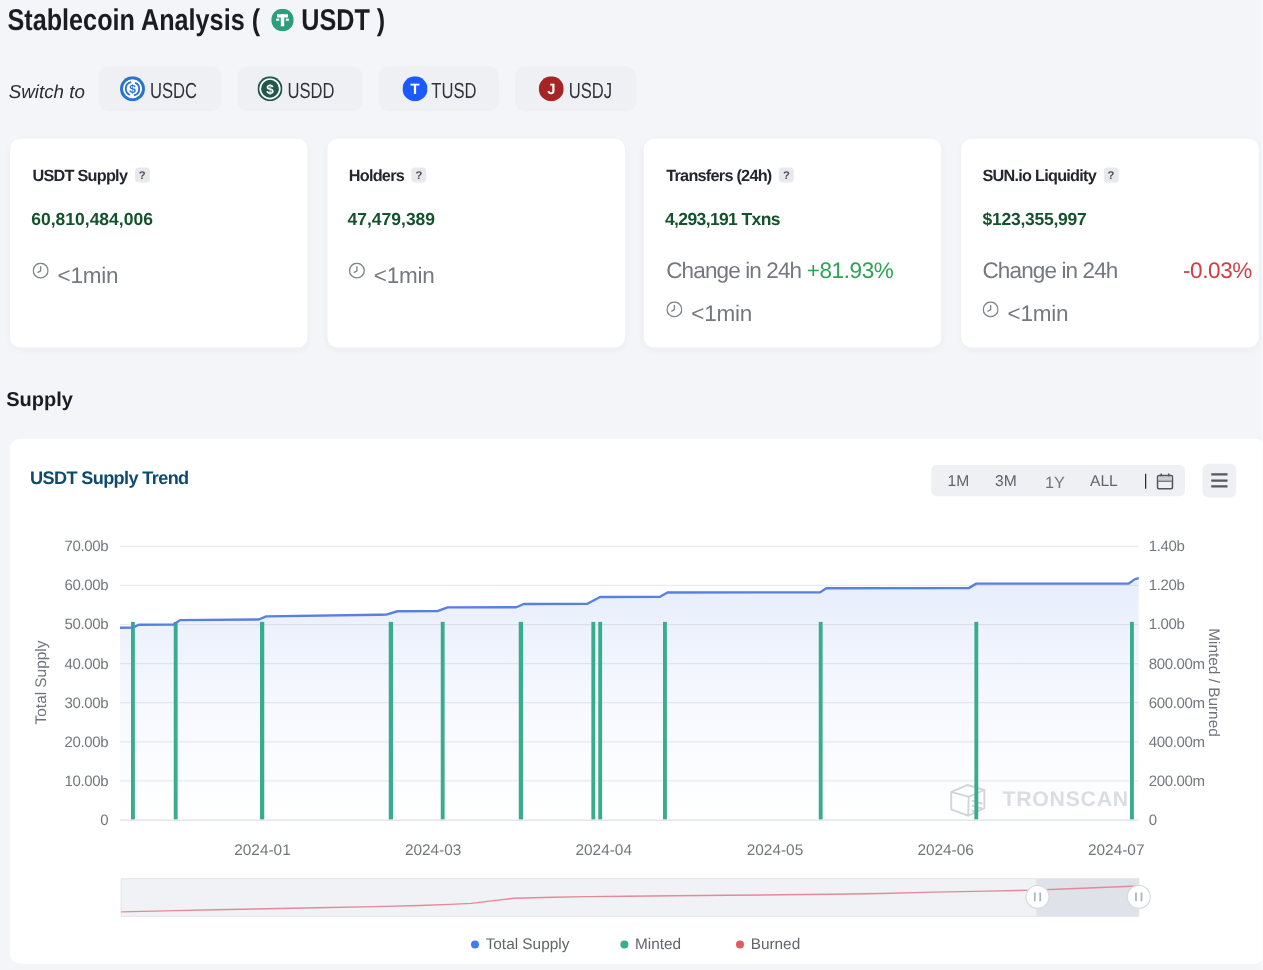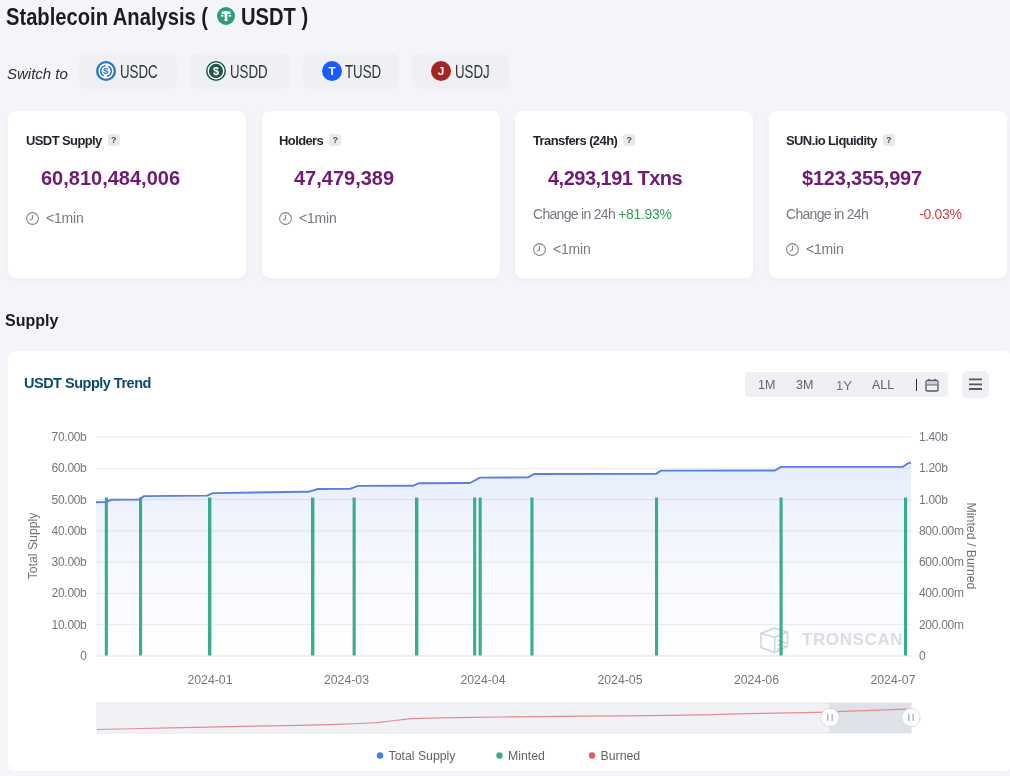--- a/index.html
+++ b/index.html
@@ -4,22 +4,22 @@
 <style>
   * { margin:0; padding:0; box-sizing:border-box; }
   html,body { width:1010px; height:776px; overflow:hidden; }
   body { background:#f4f5f8; font-family:"Liberation Sans", sans-serif; position:relative; }
   .abs { position:absolute; }
   .scx { transform:scaleX(0.84); transform-origin:left center; white-space:nowrap; }
   .h1txt { font-size:24px; font-weight:700; color:#1b1c22; }
   .card { position:absolute; top:111px; width:238px; height:167px; background:#fff; border-radius:8px; box-shadow:0 2px 6px rgba(40,50,70,0.04); }
   .clabel { position:absolute; left:17px; top:132.5px; font-size:13px; font-weight:700; color:#23262e; letter-spacing:-0.6px; display:flex; align-items:center; }
   .qm { display:inline-block; width:12px; height:12px; background:#e8e9ed; border-radius:3px; color:#4a4d55; font-size:9px; font-weight:700; text-align:center; line-height:12px; margin-left:6px; letter-spacing:0; }
-  .cval { position:absolute; left:17px; top:166.5px; font-size:20px; font-weight:700; color:#701a75;margin-left:16px; }
-  .crow { position:absolute; font-size:14px; color:#747880; letter-spacing:-0.7px; display:flex; align-items:center; }
+  .cval { position:absolute; left:17px; top:166.5px; font-size:14px; font-weight:700; color:#14532d; }
+  .crow { position:absolute; font-size:18px; color:#747880; letter-spacing:-0.7px; display:flex; }
   .clk { margin-right:7px; display:block; }
   .btn { position:absolute; top:53px; height:36px; background:#eef0f3; border-radius:8px; }
   .btxt { position:absolute; top:9px; font-size:17.5px; color:#30323a; line-height:1.25; transform:scaleX(0.76); transform-origin:left center; white-space:nowrap; }
 </style>
 </head>
 <body>
 
   <div class="abs h1txt scx" style="left:6px; top:3px;">Stablecoin Analysis (</div>
   <svg class="abs" style="left:217px; top:6.5px;" width="18" height="18" viewBox="0 0 18 18">
     <circle cx="9" cy="9" r="9" fill="#2d9e79"></circle>

